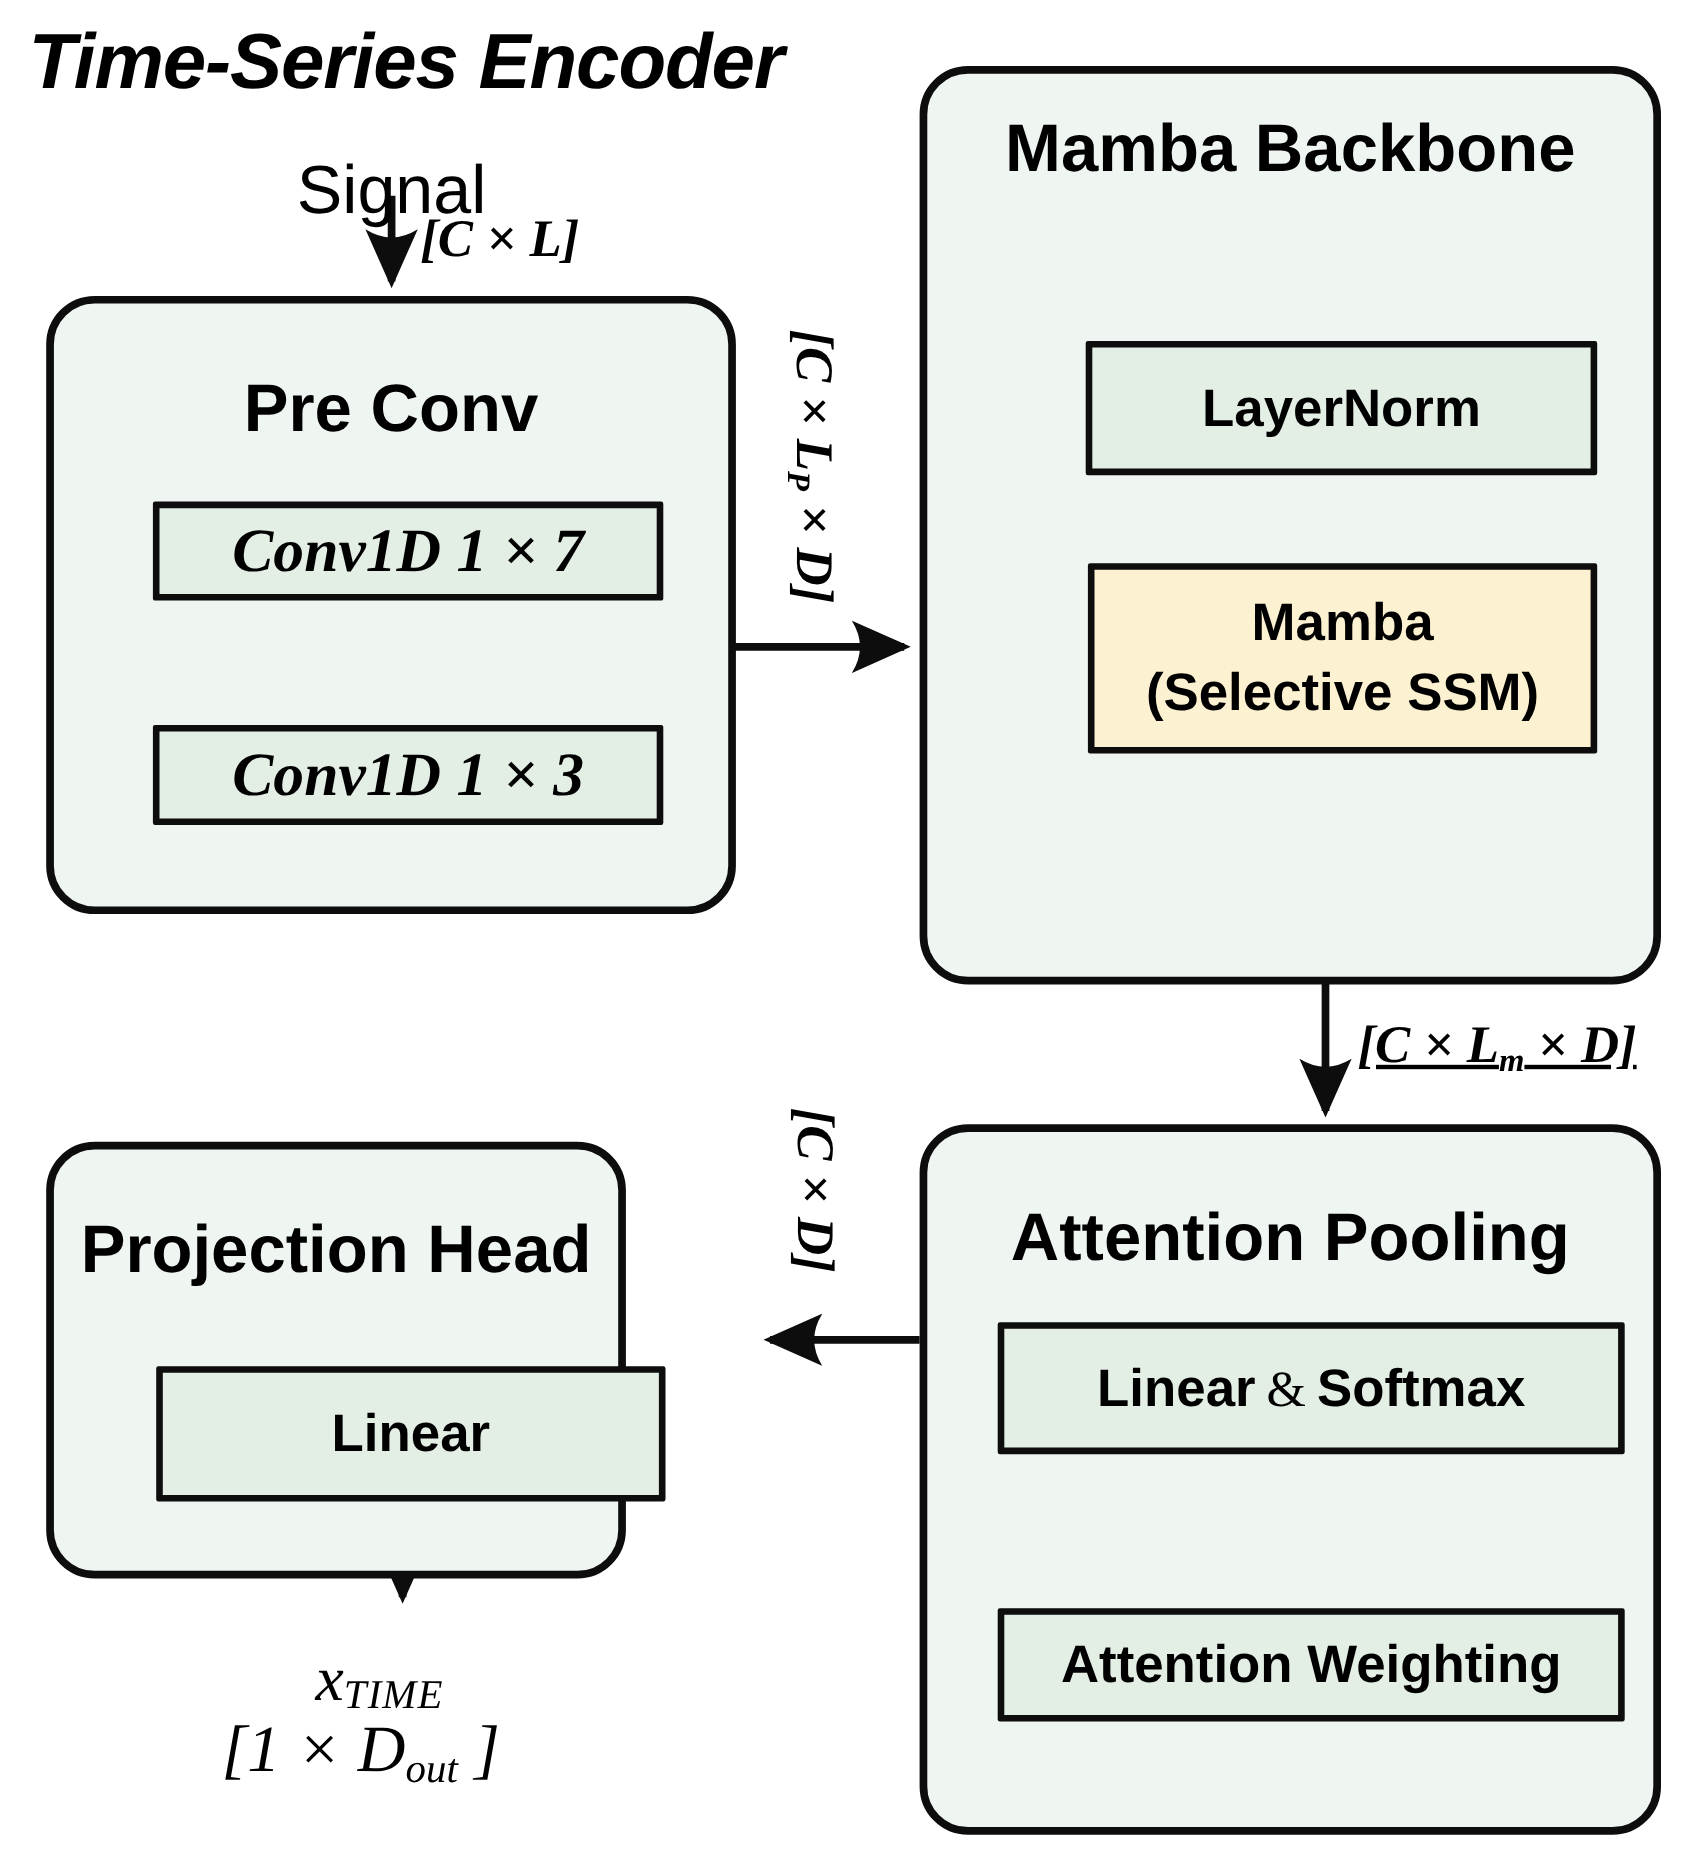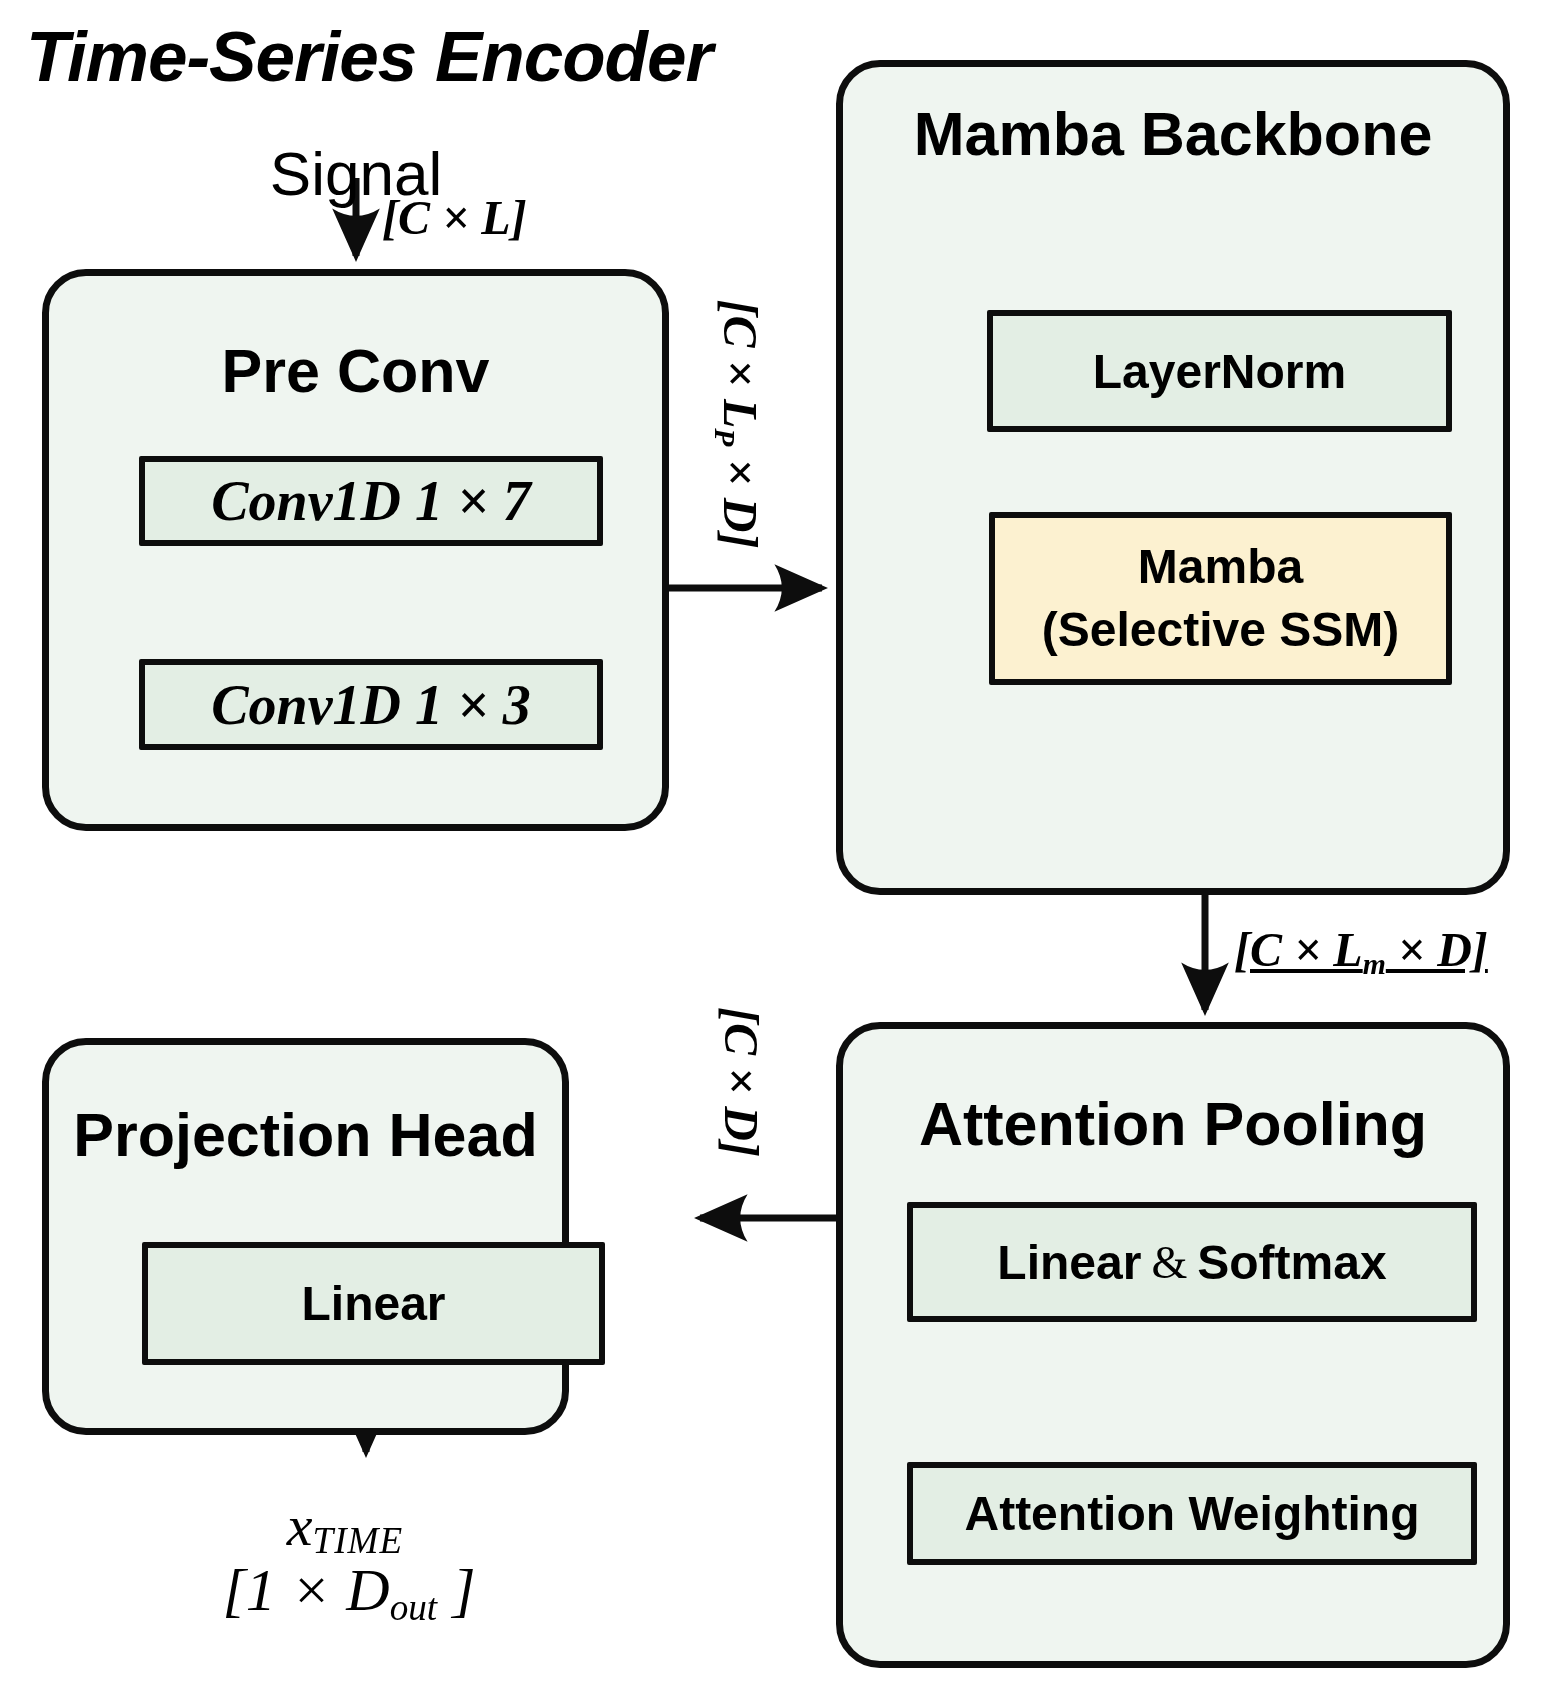--- a/index.html
+++ b/index.html
@@ -36,21 +36,21 @@
   .vert{position:absolute;transform:translate(-50%,-50%) rotate(90deg);}
   .dim-preconv-out{left:738px;top:424px;}
   .dim-pooled{left:741px;top:1082px;}
 
   .outmath{
     font-family:"Liberation Serif","DejaVu Serif",serif;
     font-style:italic;font-weight:400;white-space:nowrap;text-align:center;
   }
   .out-var{position:absolute;left:145px;top:1492px;width:400px;font-size:58px;}
   .out-var .sub{font-size:0.64em;vertical-align:-0.22em;letter-spacing:1px;}
-  .out-dim{position:absolute;left:149px;top:1556px;width:400px;font-size:60px;}
+  .out-dim{position:absolute;left:128px;top:1556px;width:400px;font-size:60px;}
   .out-dim .sub{font-size:0.62em;vertical-align:-0.28em;}
 
   
   .panel{
     position:absolute;background:var(--panel-fill);
     border:7px solid var(--line-color);border-radius:44px;
   }
   .panel-title{
     position:absolute;left:0;right:0;text-align:center;
     font-size:61px;font-weight:700;white-space:nowrap;

